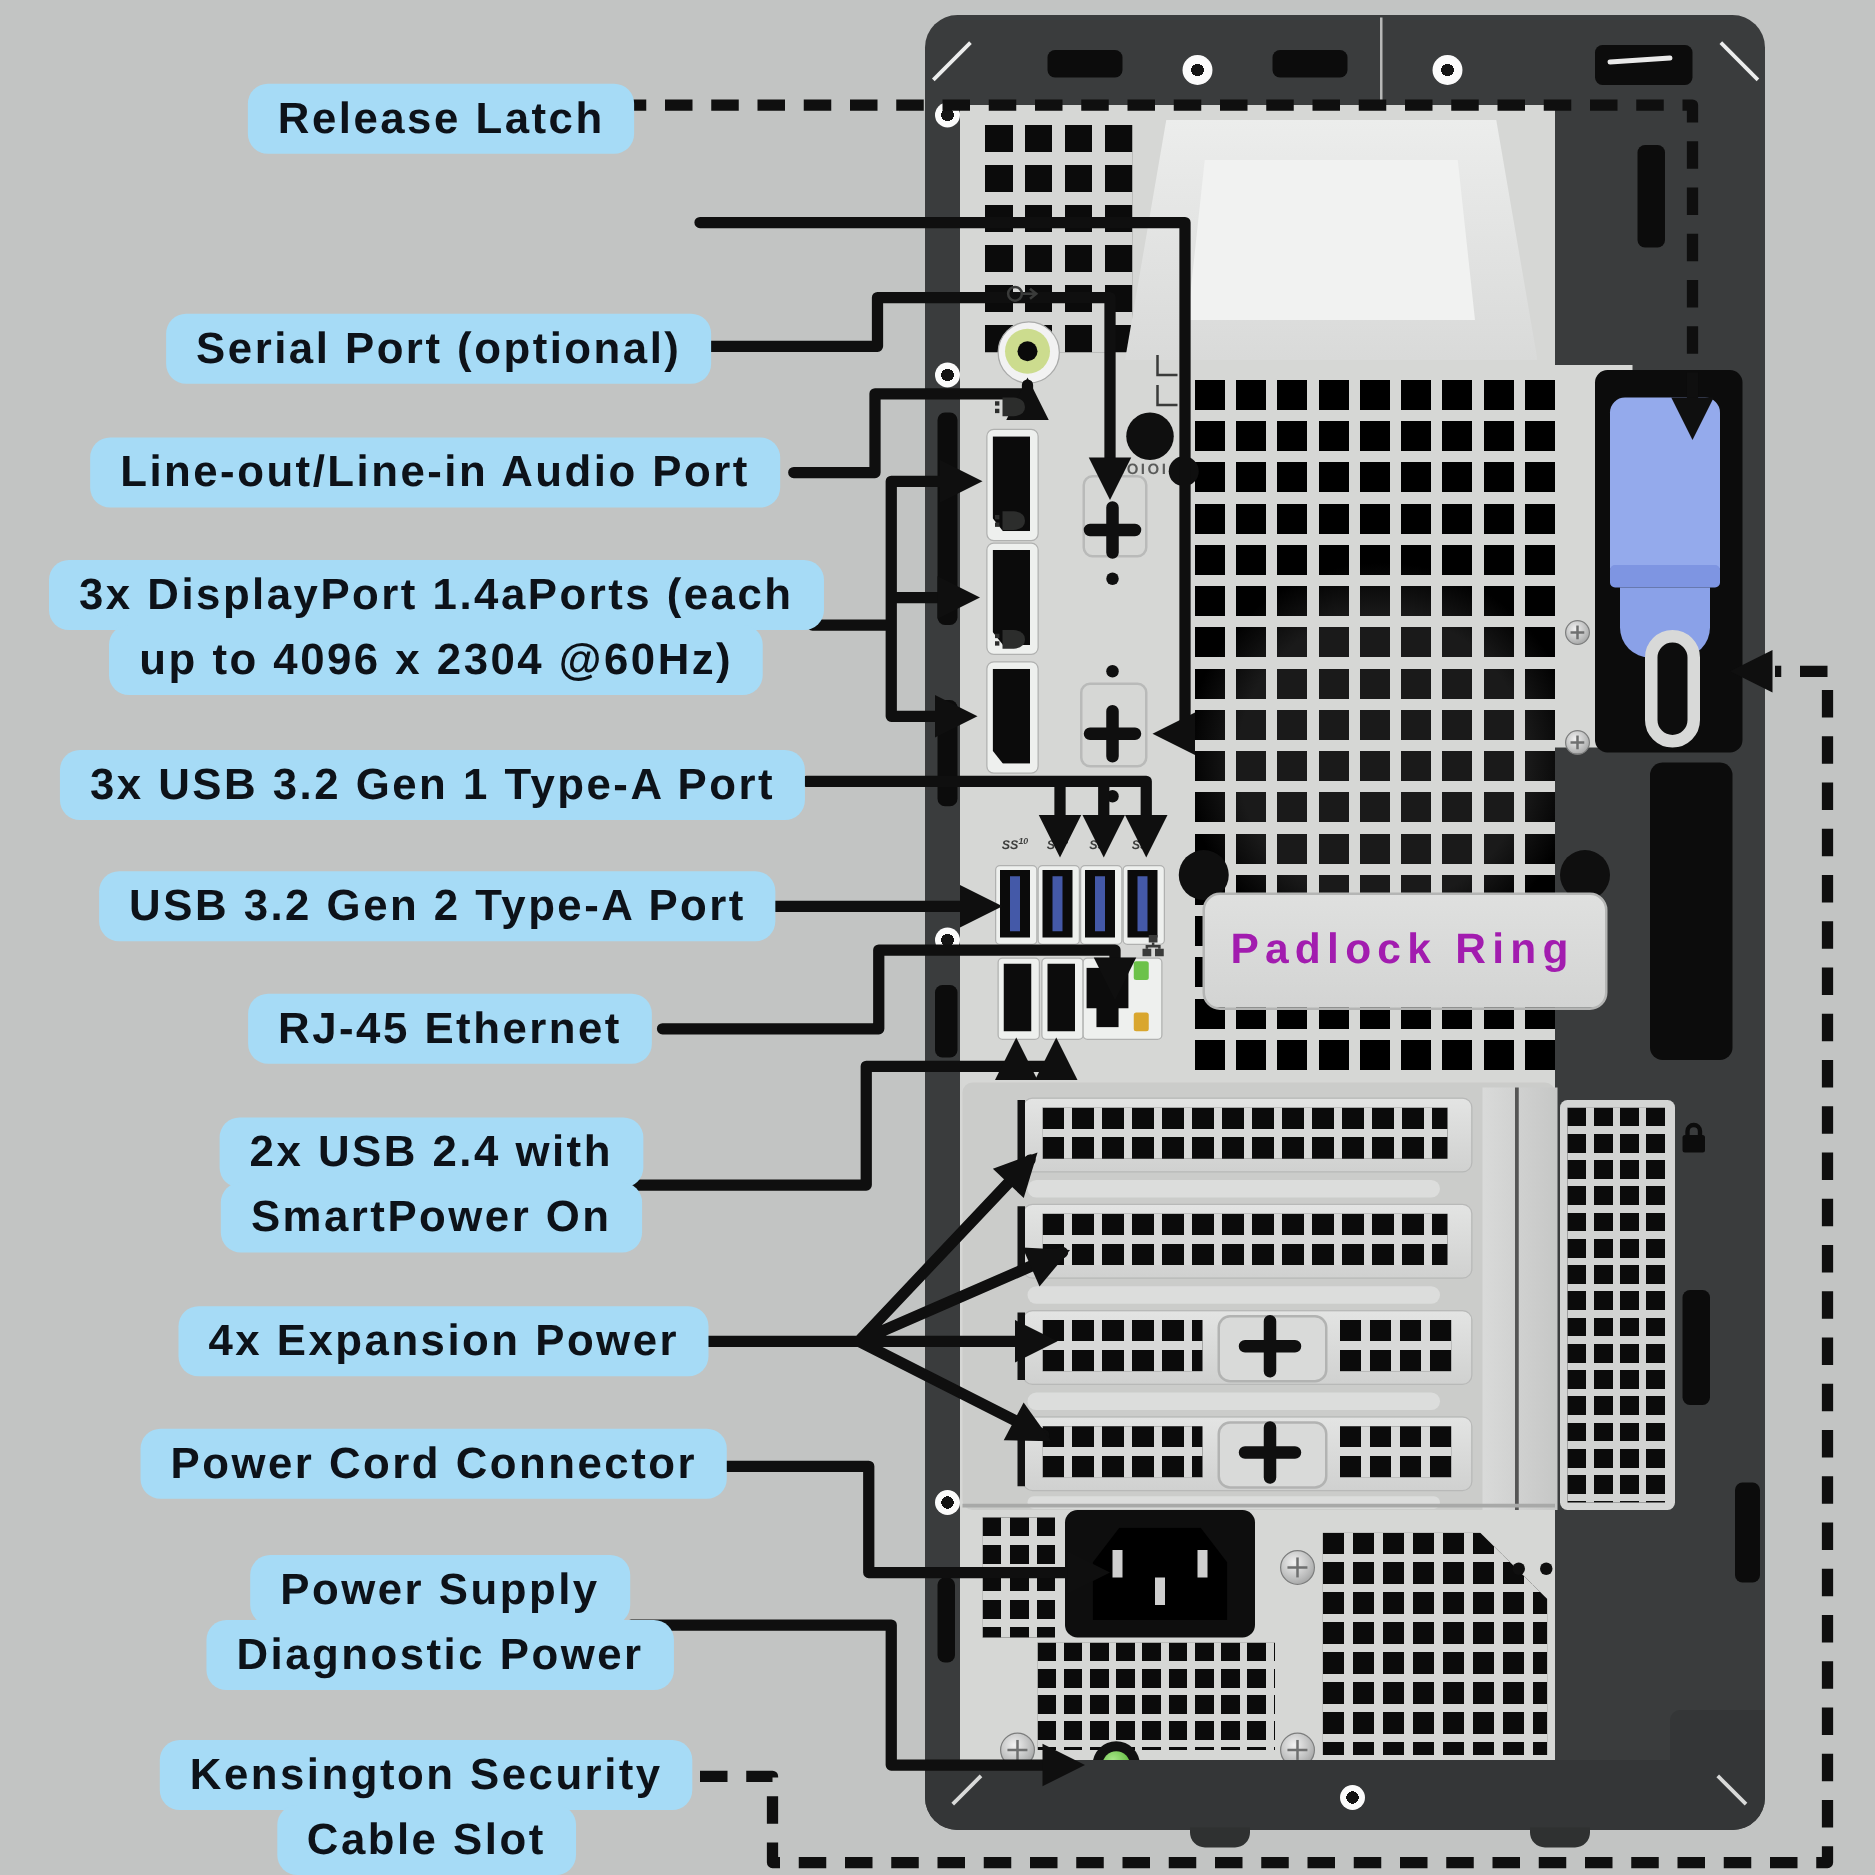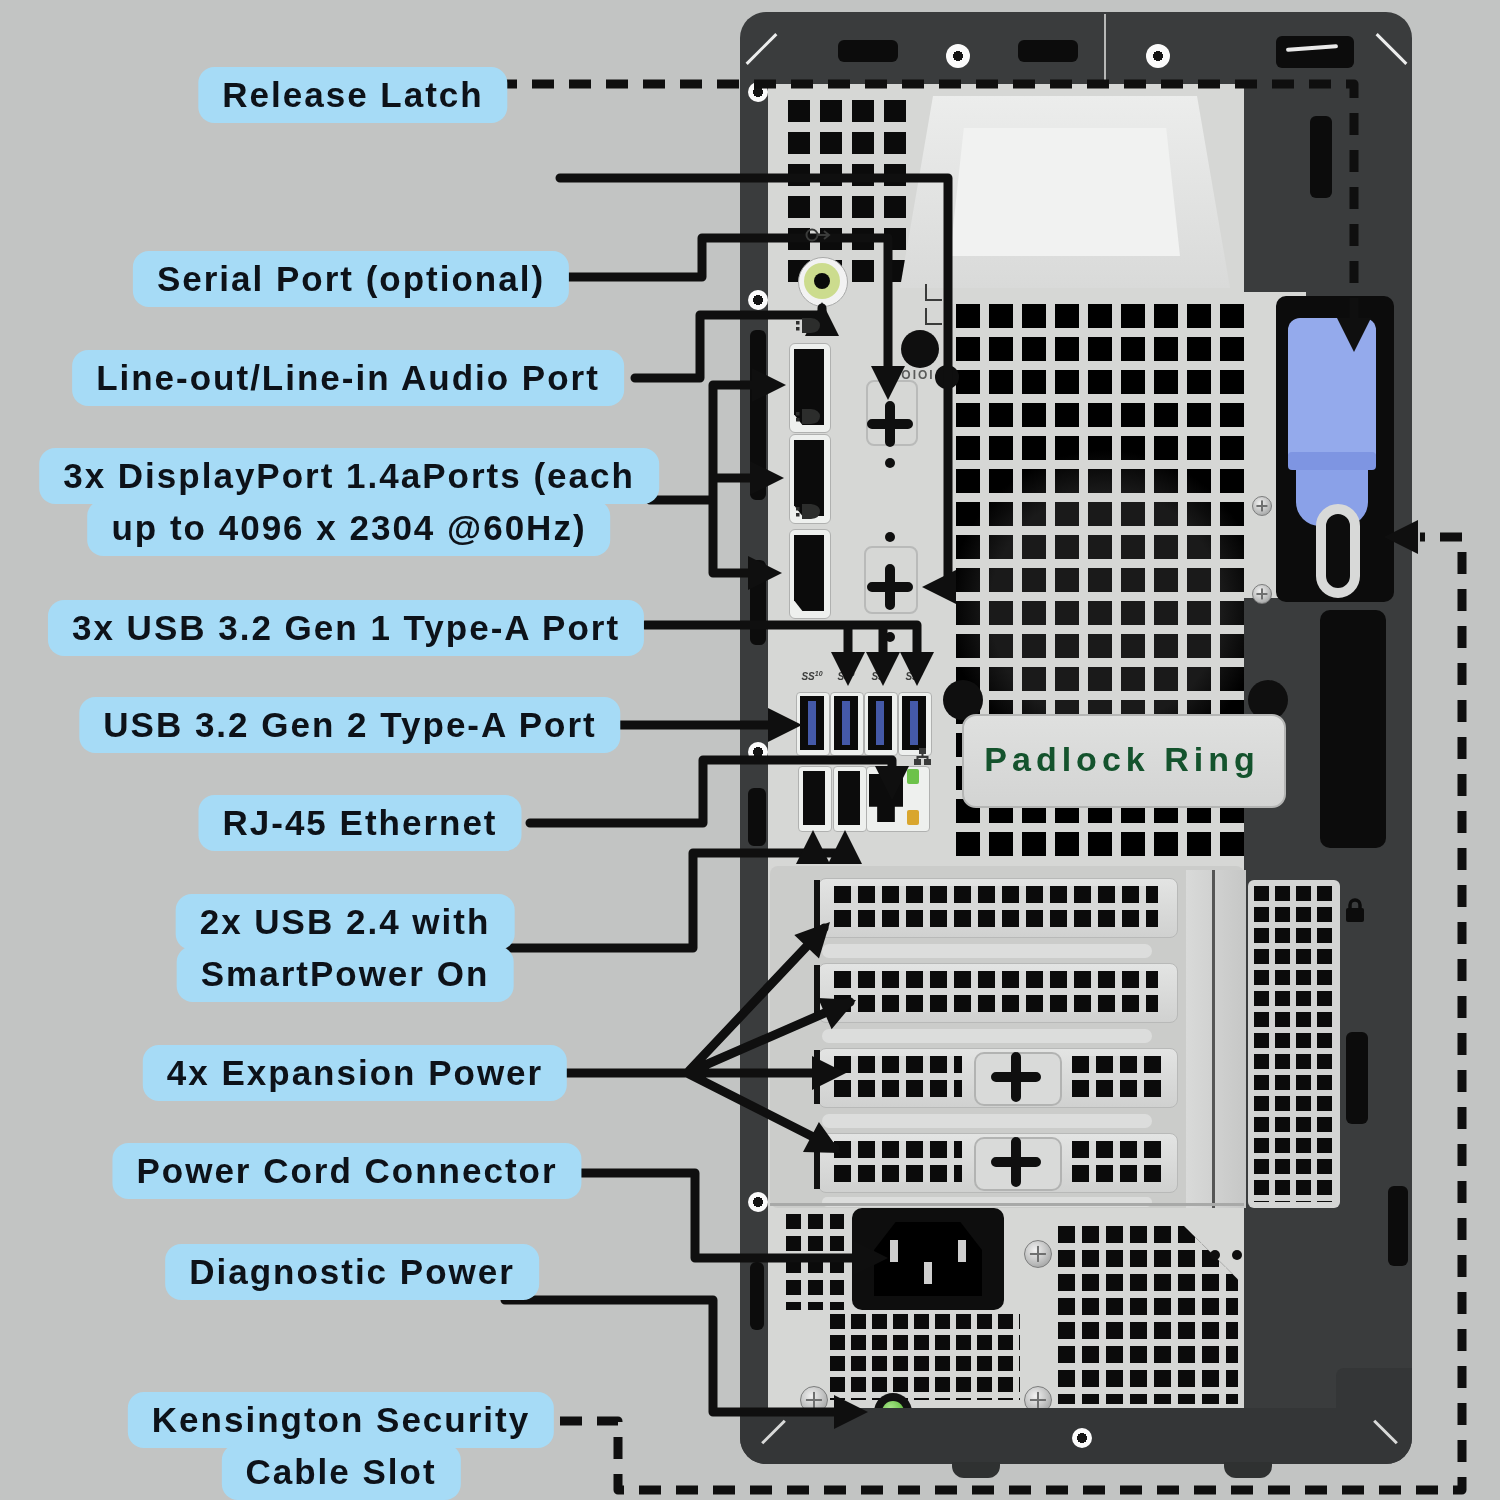--- a/index.html
+++ b/index.html
@@ -33,21 +33,21 @@
   .screwhole{position:absolute;border-radius:50%;
      background:radial-gradient(circle, #141414 0 5px, #fbfbfb 5px 70%, #c6c7c7 75%);}
   .dot{position:absolute;border-radius:50%;background:#0f0f0f;}
   .blk{background:var(--case-black);border-radius:6px;}
   .portframe{position:absolute;background:#eef0ee;border:1px solid #b0b1b0;border-radius:4px;}
   .ssbadge{position:absolute;width:32px;text-align:center;font-size:10px;font-weight:700;
      font-style:italic;color:#3c3d3c;letter-spacing:0;}
   .ssbadge sup{font-size:7px;}
   .glyph{position:absolute;color:#5a5b5a;font-size:12px;font-weight:700;letter-spacing:2px;}
   .plate-text{position:absolute;display:flex;align-items:center;justify-content:center;
-     font-weight:700;font-size:34px;letter-spacing:5px;color:#14532d;}
+     font-weight:700;font-size:34px;letter-spacing:5px;color:#a21caf;}
   svg .cline{stroke:var(--line);stroke-width:9;fill:none;stroke-linejoin:round;stroke-linecap:round;}
   svg .dash{stroke-dasharray:22 15;stroke-linecap:butt;}
   svg .arrow{fill:var(--line);stroke:none;}
   svg .plus{stroke:var(--line);stroke-width:10;fill:none;stroke-linecap:round;}
   svg .micro{stroke:#3a3b3a;stroke-width:2;fill:none;}
 </style>
 </head>
 <body>
 
 <div class="stage">
@@ -319,20 +319,21 @@
       <div class="pill">2x USB 2.4 with</div>
       <div class="pill">SmartPower On</div>
     </div>
     <div class="callout" style="left:355px;top:1045px;">
       <div class="pill">4x Expansion Power</div>
     </div>
     <div class="callout" style="left:347px;top:1143px;">
       <div class="pill">Power Cord Connector</div>
     </div>
     <div class="callout" style="left:352px;top:1244px;">
+      <div class="pill">Power Supply</div>
       <div class="pill">Diagnostic Power</div>
     </div>
     <div class="callout" style="left:341px;top:1392px;">
       <div class="pill">Kensington Security</div>
       <div class="pill">Cable Slot</div>
     </div>
   </div>
 </div>
 
 </body></html>

